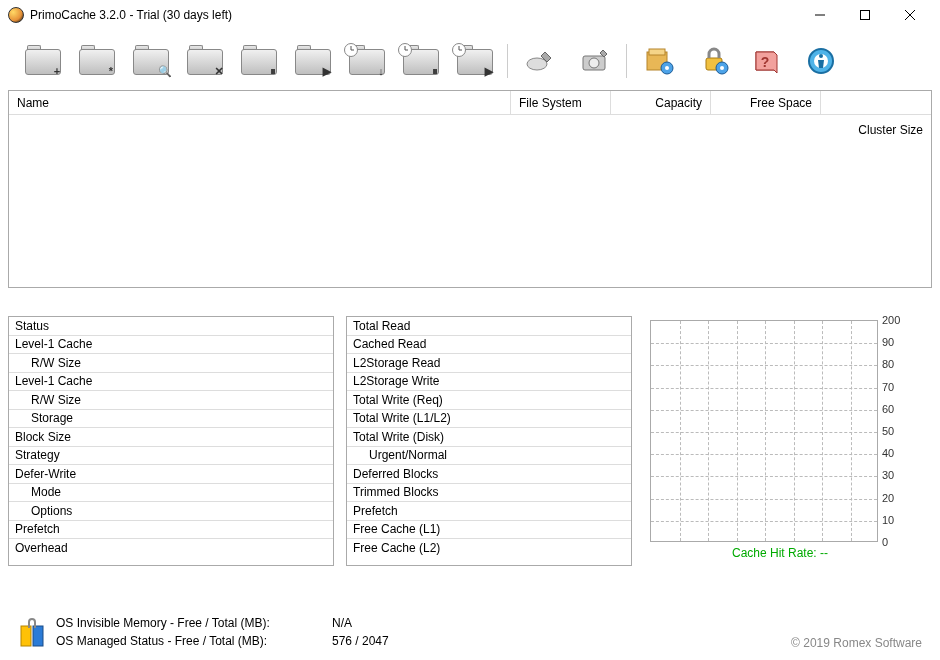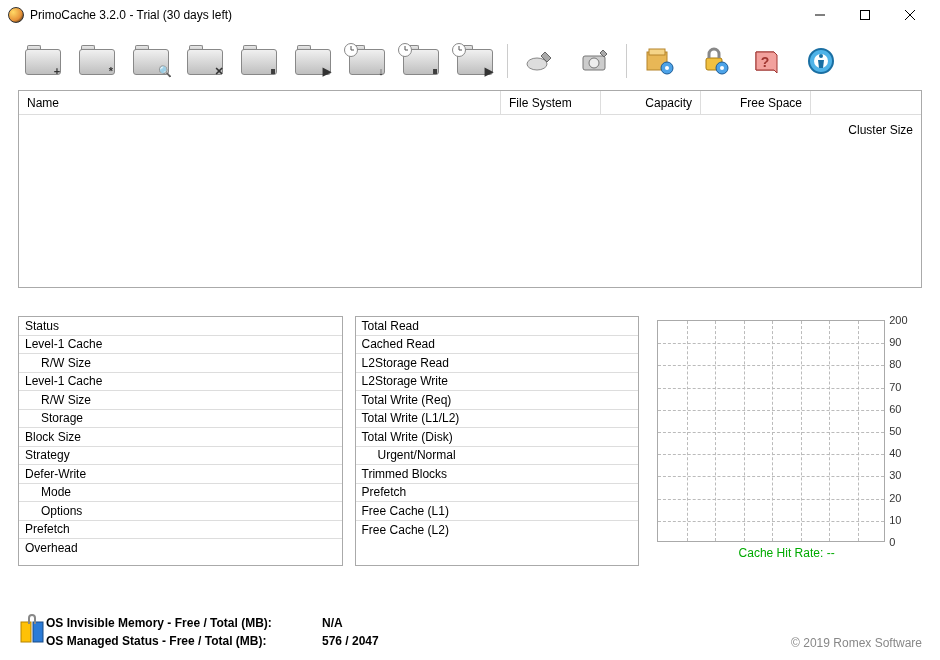--- a/index.html
+++ b/index.html
@@ -68,21 +68,21 @@
 }
 .folder-badge {
   position: absolute;
   right: -2px; bottom: -2px;
   width: 16px; height: 16px;
   display: flex; align-items: center; justify-content: center;
   font-size: 11px; font-weight: bold;
 }
 .simple-icon { width: 36px; height: 34px; display:flex; align-items:center; justify-content:center; }
 .main {
-  padding: 0 18px;
+  padding: 0 8px;
 }
 .table-box {
   border: 1px solid #aaa;
   height: 198px;
   background: #fff;
 }
 .table-header {
   display: flex;
   height: 24px;
   border-bottom: 1px solid #ddd;
@@ -160,22 +160,22 @@
 .panel-right { border: none; }
 
 .statusbar {
   position: absolute;
   left: 18px; bottom: 10px; right: 18px;
   display: flex;
   align-items: flex-end;
 }
 .status-left {
   display: flex;
-  align-items: flex-start;
-  font-weight: bold;
+  gap: 10px;
+  align-items: flex-end;
 }
 .mem-icon {
   width: 28px; height: 32px;
 }
 .status-lines { font-size: 12px; line-height: 18px; }
 .status-lines .lbl { display: inline-block; width: 276px; }
 .copyright {
   margin-left: auto;
   font-size: 12px;
   color: #888;
@@ -372,20 +372,21 @@
       </div>
     <div class="panel panel-mid" id="panel-mid">
         <div class="prop-row">Total Read</div>
         <div class="prop-row">Cached Read</div>
         <div class="prop-row">L2Storage Read</div>
         <div class="prop-row">L2Storage Write</div>
         <div class="prop-row">Total Write (Req)</div>
         <div class="prop-row">Total Write (L1/L2)</div>
         <div class="prop-row">Total Write (Disk)</div>
         <div class="prop-row prop-indent">Urgent/Normal</div>
+        <div class="prop-row">Deferred Blocks</div>
         <div class="prop-row">Trimmed Blocks</div>
         <div class="prop-row">Prefetch</div>
         <div class="prop-row">Free Cache (L1)</div>
         <div class="prop-row">Free Cache (L2)</div>
       </div>
     <div class="panel-right">
       <div class="graph-wrap">
         <div class="graph" id="graph">
             <div class="hline" style="top: 22.2px;"></div>
             <div class="hline" style="top: 44.4px;"></div>

